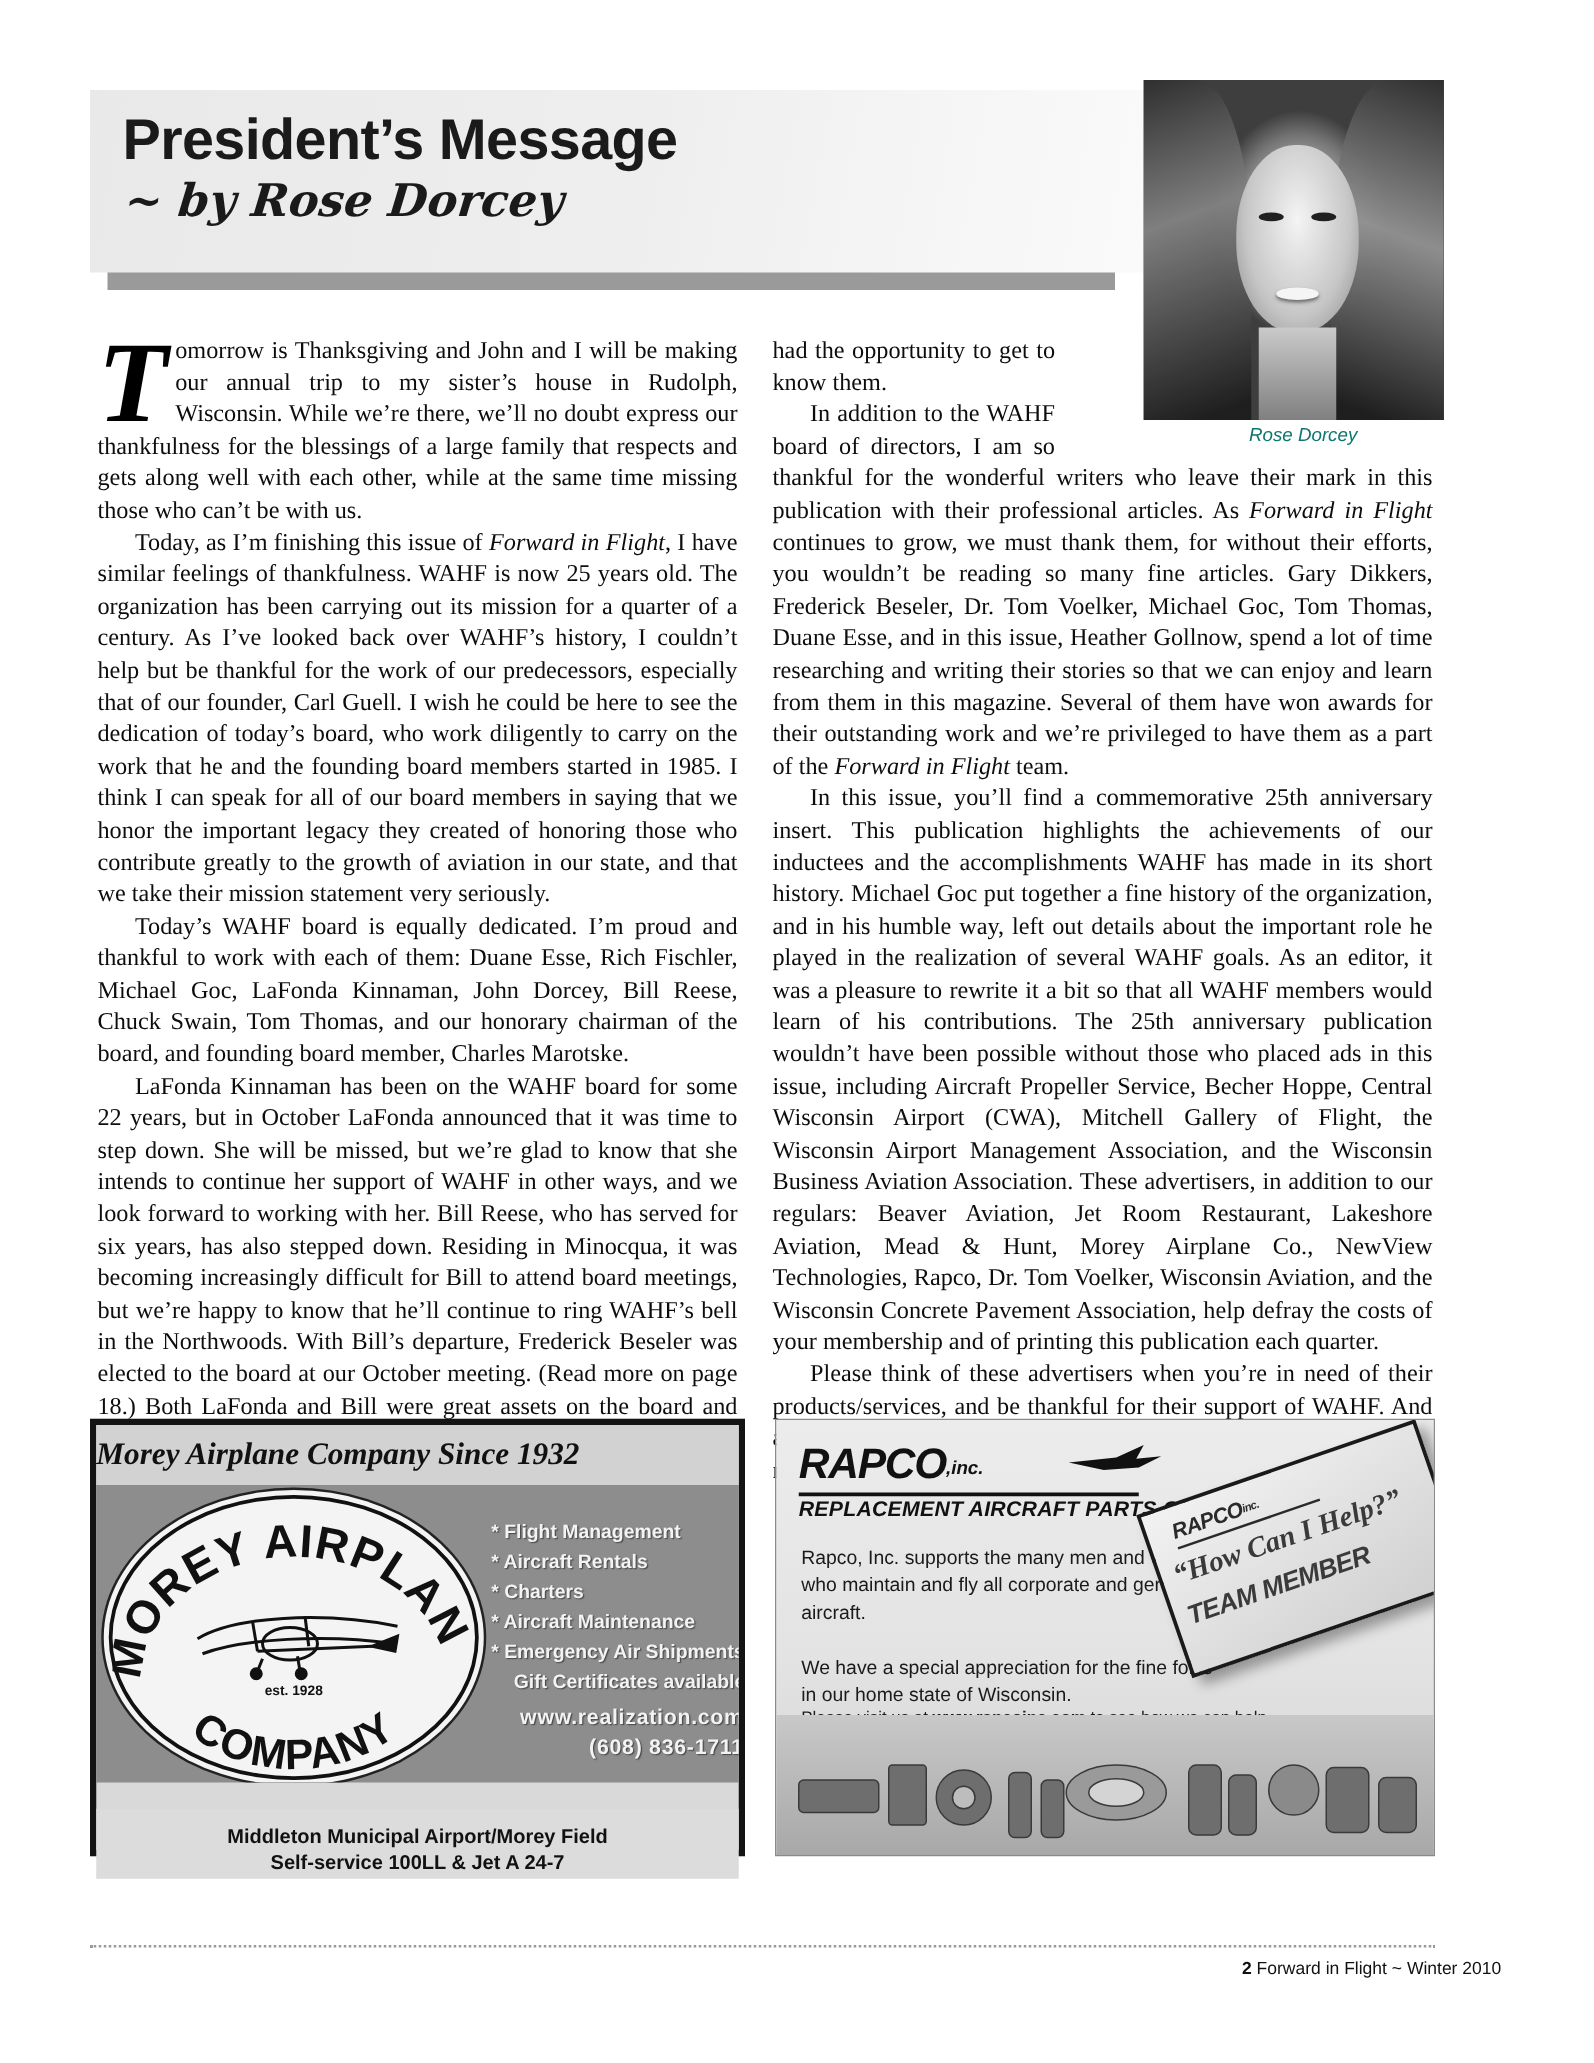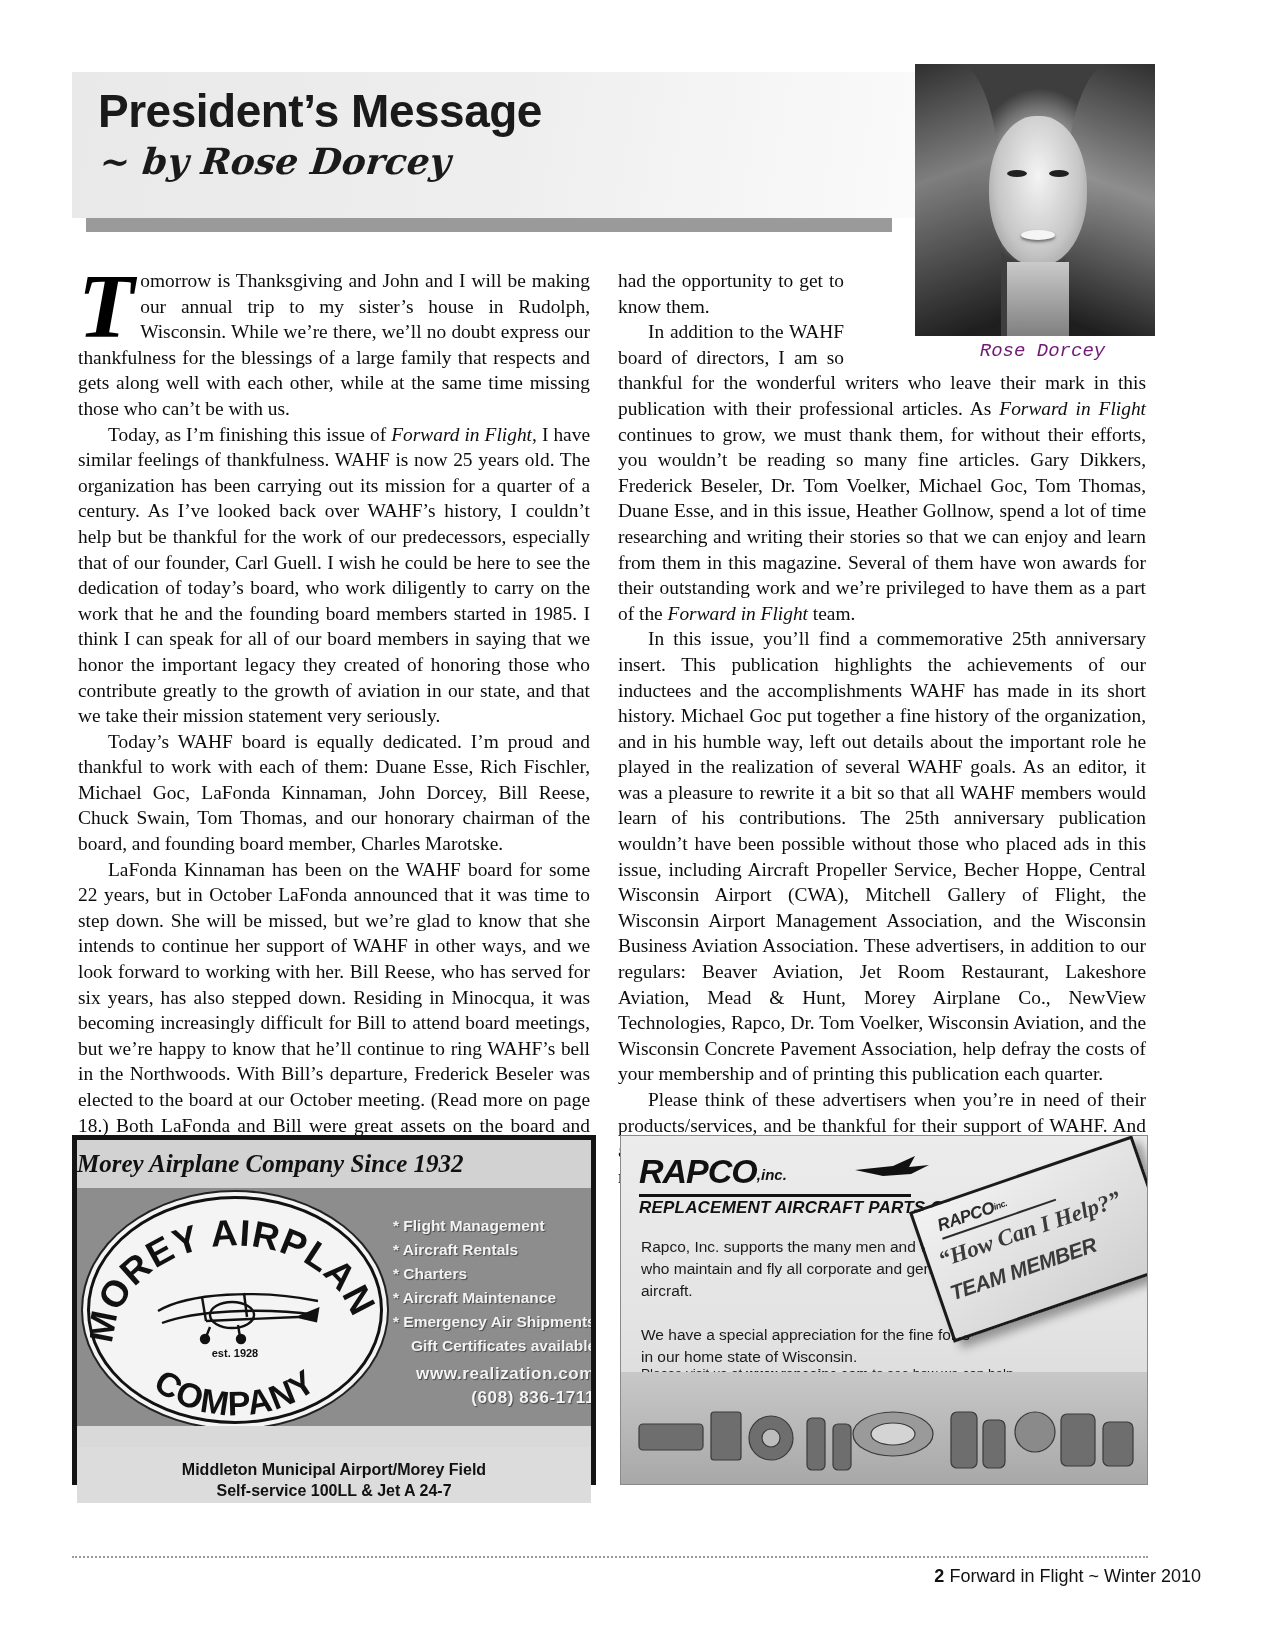--- a/index.html
+++ b/index.html
@@ -63,24 +63,24 @@
   .photo .eye1{position:absolute;left:92px;top:106px;width:20px;height:7px;border-radius:50%;background:#2e2a26;}
   .photo .eye2{position:absolute;left:134px;top:106px;width:20px;height:7px;border-radius:50%;background:#2e2a26;}
   .photo .mouth{position:absolute;left:106px;top:166px;width:34px;height:10px;border-radius:50%;
     background:#efe7df;box-shadow:0 2px 3px rgba(60,50,45,.6);}
   .photo .neck{position:absolute;left:92px;top:198px;width:62px;height:74px;
     background:linear-gradient(180deg,#cdc0b4,#897e74);}
 
   .photo-caption{
     position:absolute;left:930px;top:340px;width:225px;
     text-align:center;
-    font-family:Liberation Mono, monospace;
+    font-family:Liberation Sans, sans-serif;
     font-style:italic;
-    font-size:19px;
-    color:#701a75;
+    font-size:15px;
+    color:#0f766e;
   }
 
   
   .col{
     position:absolute;
     font-size:19.4px;
     line-height:25.6px;
     text-align:justify;
     text-justify:inter-word;
     color:#0d0d0d;
@@ -235,21 +235,21 @@
   }
 
   
   .foot-rule{
     position:absolute;left:72px;top:1556px;width:1076px;height:0;
     border-top:2px dotted #9a9a9a;
   }
   .footer{
     position:absolute;right:74px;top:1566px;
     font-family:"Liberation Sans", sans-serif;
-    font-size:18px;color:#111;
+    font-size:14px;color:#111;
   }
   .footer b{font-weight:bold;}
 </style>
 </head>
 <body>
 
 <div class="page">
 
   <div class="masthead">
     <div class="mast-shadow"></div>

